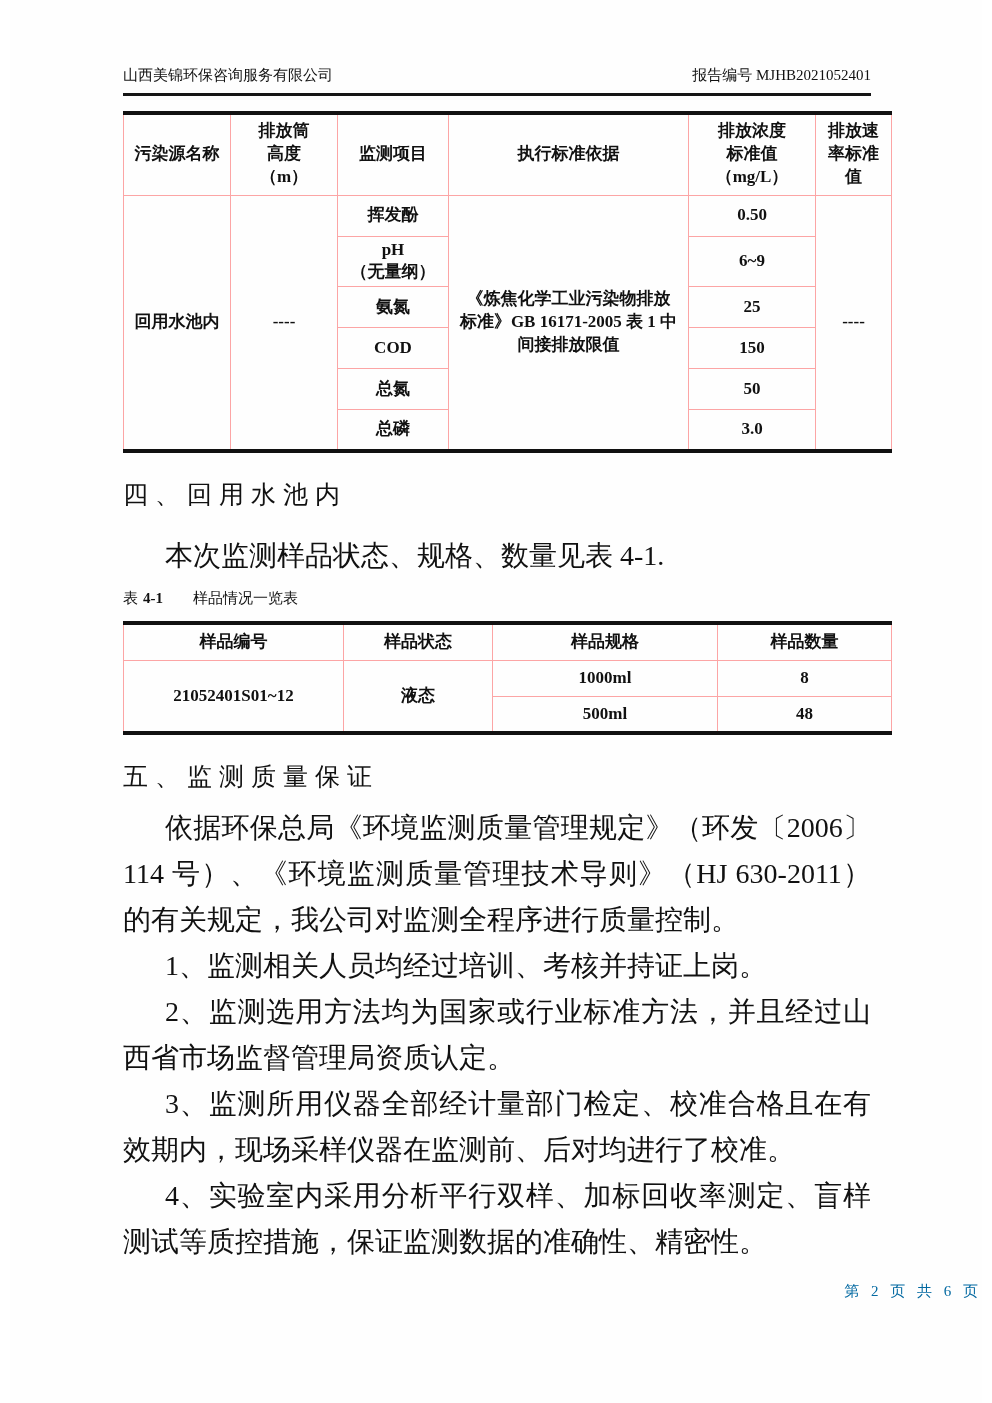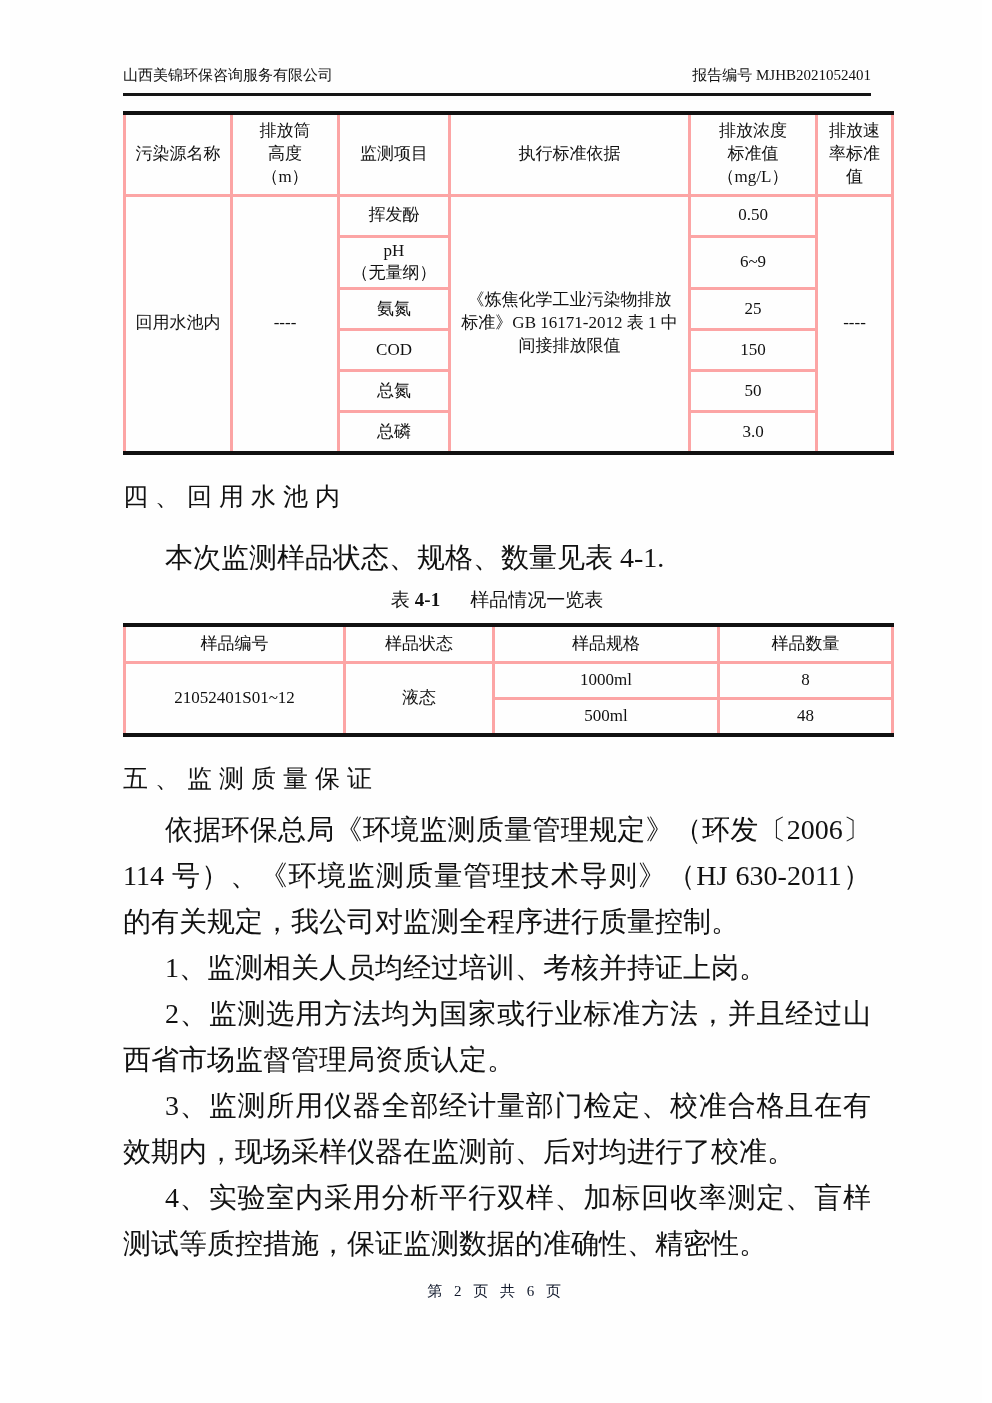--- a/index.html
+++ b/index.html
@@ -26,22 +26,22 @@
   }
   
   table {
     border-collapse: collapse;
     table-layout: fixed;
     width: 768px;
     font-size: 17px;
     text-align: center;
   }
   th, td {
-    border: 3px solid #fca5a5;
-    font-weight: normal;
+    border: 1px solid #fca5a5;
+    font-weight: bold;
     vertical-align: middle;
     text-align: center;
     white-space: pre-line;
     padding: 2px 3px;
     line-height: 1.35;
   }
   .t1 { margin-top: 15px; border-top: 4px solid #111; border-bottom: 4px solid #111; }
   .t1 .hdr th { height: 82px; }
   .t1 .r { height: 41px; }
   .t1 .r-ph { height: 49px; }
@@ -57,37 +57,36 @@
   }
   .para {
     font-size: 28px;
     line-height: 46px;
     text-align: justify;
     text-indent: 1.5em;
   }
   .intro { margin-top: 22px; }
   .caption {
     margin-top: 1px;
-    font-size: 19px;
-    text-align: center;
+    font-size: 15px;
     line-height: 36px;
   }
   .caption .num { font-weight: bold; margin-left: 5px; }
   .caption .ttl { margin-left: 30px; }
   .qa-block { margin-top: 12px; }
   
   .doc-footer {
     position: absolute;
     left: 0;
     right: 0;
     bottom: 102px;
-    text-align: center;
+    text-align: right;
     font-size: 15px;
     letter-spacing: 4px;
-    color: #0f172a;
+    color: #0369a1;
   }
 </style>
 </head>
 <body>
 
 <div class="page">
 
   <div class="doc-header">
     <span>山西美锦环保咨询服务有限公司</span>
     <span>报告编号 MJHB2021052401</span>
@@ -114,21 +113,21 @@
 标准值（mg/L）</th>
         <th>排放速
 率标准
 值</th>
       </tr>
       <tr class="r">
         <td rowspan="6">回用水池内</td>
         <td rowspan="6">----</td>
         <td>挥发酚</td>
         <td rowspan="6">《炼焦化学工业污染物排放
-标准》GB 16171-2012 表 1 中
+标准》GB 16171-2005 表 1 中
 间接排放限值</td>
         <td>0.50</td>
         <td rowspan="6">----</td>
       </tr>
       <tr class="r r-ph">
         <td>pH
 （无量纲）</td>
         <td>6~9</td>
       </tr>
       <tr class="r">

